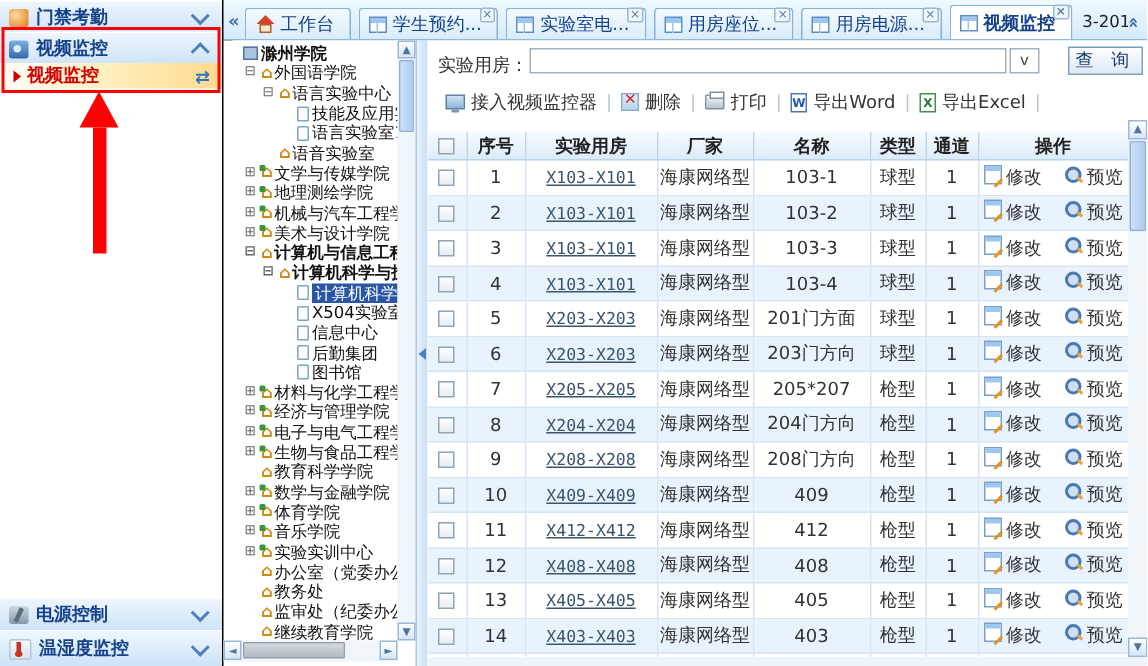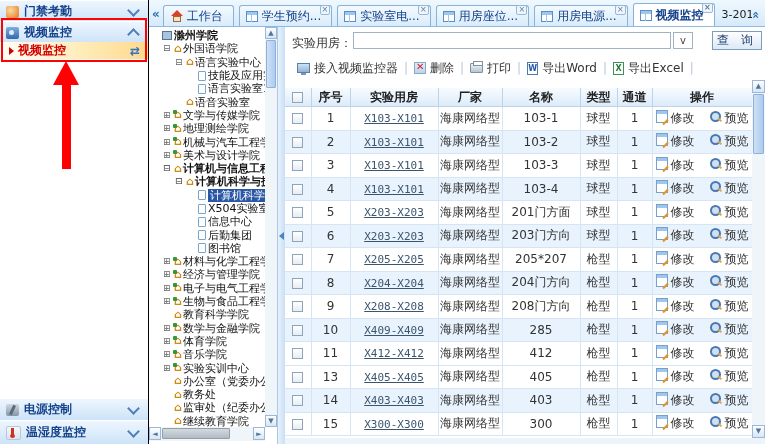--- a/index.html
+++ b/index.html
@@ -560,37 +560,53 @@
               </span><span class="act">
                 <span class="i-prev"></span>
                 <span>预览</span>
               </span></td>
           </tr>
           <tr class="alt">
             <td><span class="cb"></span></td>
             <td>10</td>
             <td class="link"><a href="#">X409-X409</a></td>
             <td>海康网络型</td>
-            <td>285</td>
+            <td>409</td>
             <td>枪型</td>
             <td>1</td>
             <td><span class="act">
                 <span class="i-edit"></span>
                 <span>修改</span>
               </span><span class="act">
                 <span class="i-prev"></span>
                 <span>预览</span>
               </span></td>
           </tr>
           <tr>
             <td><span class="cb"></span></td>
             <td>11</td>
             <td class="link"><a href="#">X412-X412</a></td>
             <td>海康网络型</td>
             <td>412</td>
+            <td>枪型</td>
+            <td>1</td>
+            <td><span class="act">
+                <span class="i-edit"></span>
+                <span>修改</span>
+              </span><span class="act">
+                <span class="i-prev"></span>
+                <span>预览</span>
+              </span></td>
+          </tr>
+          <tr class="alt">
+            <td><span class="cb"></span></td>
+            <td>12</td>
+            <td class="link"><a href="#">X408-X408</a></td>
+            <td>海康网络型</td>
+            <td>408</td>
             <td>枪型</td>
             <td>1</td>
             <td><span class="act">
                 <span class="i-edit"></span>
                 <span>修改</span>
               </span><span class="act">
                 <span class="i-prev"></span>
                 <span>预览</span>
               </span></td>
           </tr>

